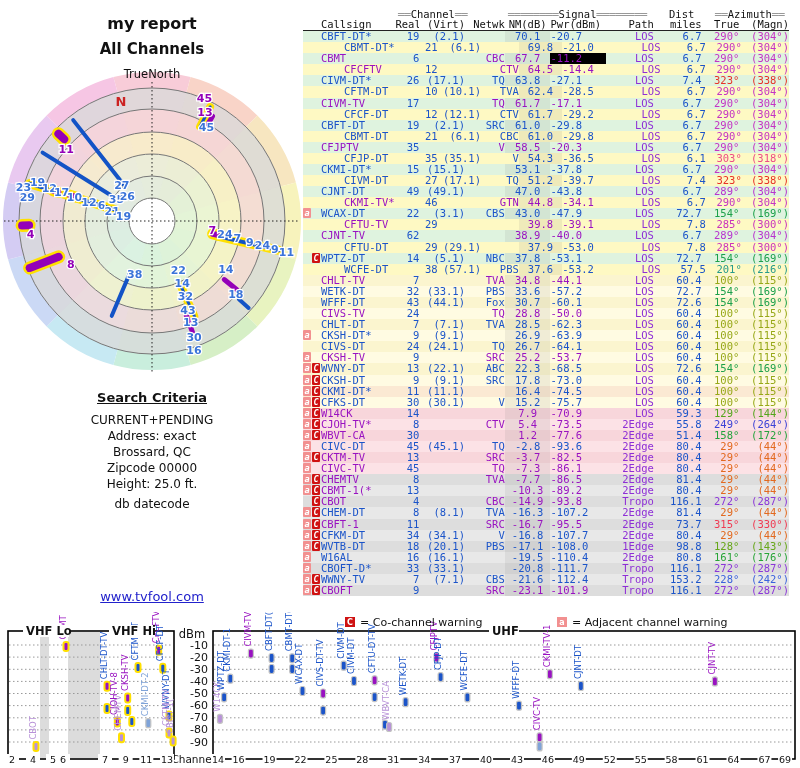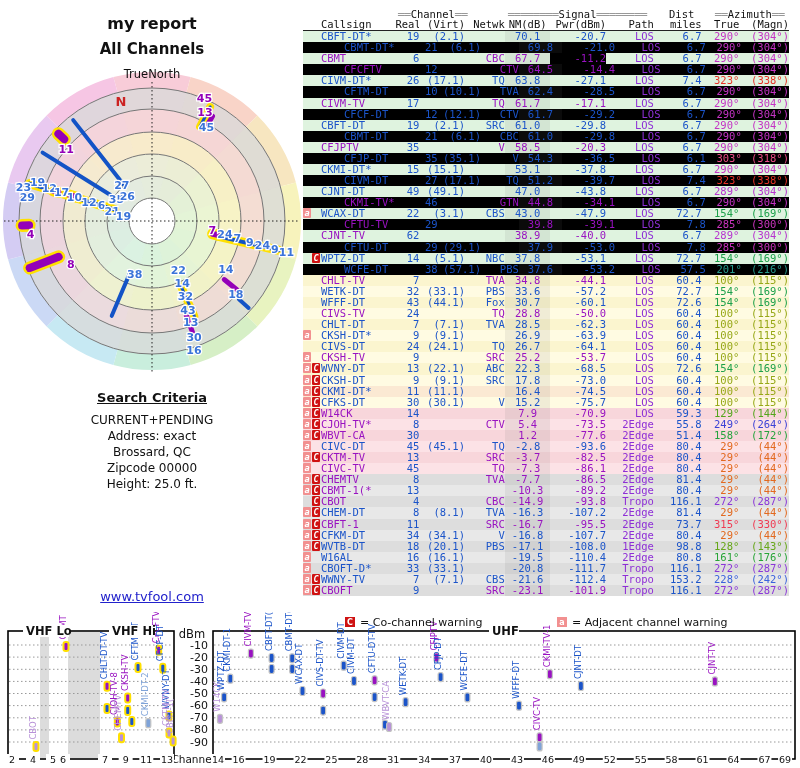--- a/index.html
+++ b/index.html
@@ -19,25 +19,25 @@
           font-family:"DejaVu Sans Mono","Liberation Mono",monospace;font-size:10.5px;color:#111;}
   .grp{position:relative;height:11px;white-space:nowrap;}
   .grp span{position:absolute;top:0;}
   .bars{color:#999;}
   #colhead{border-bottom:1px solid #222;}
   .trow,#colhead{display:flex;height:11.08px;line-height:11.2px;white-space:pre;}
   .trow span,#colhead span{display:block;overflow:hidden;}
   .cw{width:18px;} .cc{width:75px;text-align:left;} .cr{width:24px;text-align:right;}
   .cv{width:46px;text-align:right;} .cn{width:40px;text-align:right;}
   .cnm{width:46px;text-align:center;background:rgba(110,110,110,.10);}
-  .cpw{width:56px;text-align:right;} .cpa{width:48px;text-align:right;}
+  .cpw{width:56px;} .cpa{width:48px;text-align:right;}
   .cmi{width:48px;text-align:right;} .ct{width:38px;text-align:right;} .cmg{width:50px;text-align:right;}
   #colhead .cnm{background:none;}
   .d{color:#1b54c9;} .a{color:#9912c1;} .nu{color:#1b54c9;} .pa{color:#8e2fd6;}
-  .b-g{background:#dff3df;} .b-g.alt{background:#000000;padding-left:24px;}
+  .b-g{background:#dff3df;} .b-g.alt{background:#fef9c3;padding-left:24px;}
   .b-y{background:#fbf5cf;} .b-y.alt{background:#fffbe2;}
   .b-pe{background:#fbe9d3;}
   .b-p{background:#f8d6db;} .b-p.alt{background:#fce2e6;}
   .b-x{background:#dddddd;} .b-x.alt{background:#e8e8e8;}
   .hl{background:#000000;}
   .wa,.wc,.sp{display:inline-block;width:8px;height:10px;margin-right:1px;text-align:center;
      font-size:8.5px;line-height:10px;color:#fff;font-weight:bold;border-radius:1px;vertical-align:top;}
   .wa{background:#f29090;} .wc{background:#cf1212;} .sp{background:transparent;}
   svg text{font-family:"DejaVu Sans","Liberation Sans",sans-serif;}
 </style>
@@ -156,20 +156,21 @@
 
   <div class="lp" id="search-head">Search Criteria</div>
   <div class="lp" id="search-lines">
       <div class="sline">CURRENT+PENDING</div>
       <div class="sline">Address: exact</div>
       <div class="sline">Brossard, QC</div>
       <div class="sline">Zipcode 00000</div>
       <div class="sline">Height: 25.0 ft.</div>
     </div>
   <div class="lp" id="db-lines">
+      <div class="sline">db datecode</div>
     </div>
   <div class="lp" id="site-link">www.tvfool.com</div>
 
   <div id="rtable">
     <div class="grp">
       <span style="left:95px"><i class="bars">══</i><b style="font-weight:normal">Channel</b><i class="bars">══</i></span>
       <span style="left:205px"><i class="bars">════════</i><b style="font-weight:normal">Signal</b><i class="bars">════════</i></span>
       <span style="left:366px">Dist</span>
       <span style="left:412px"><i class="bars">══</i><b style="font-weight:normal">Azimuth</b><i class="bars">══</i></span>
     </div>

